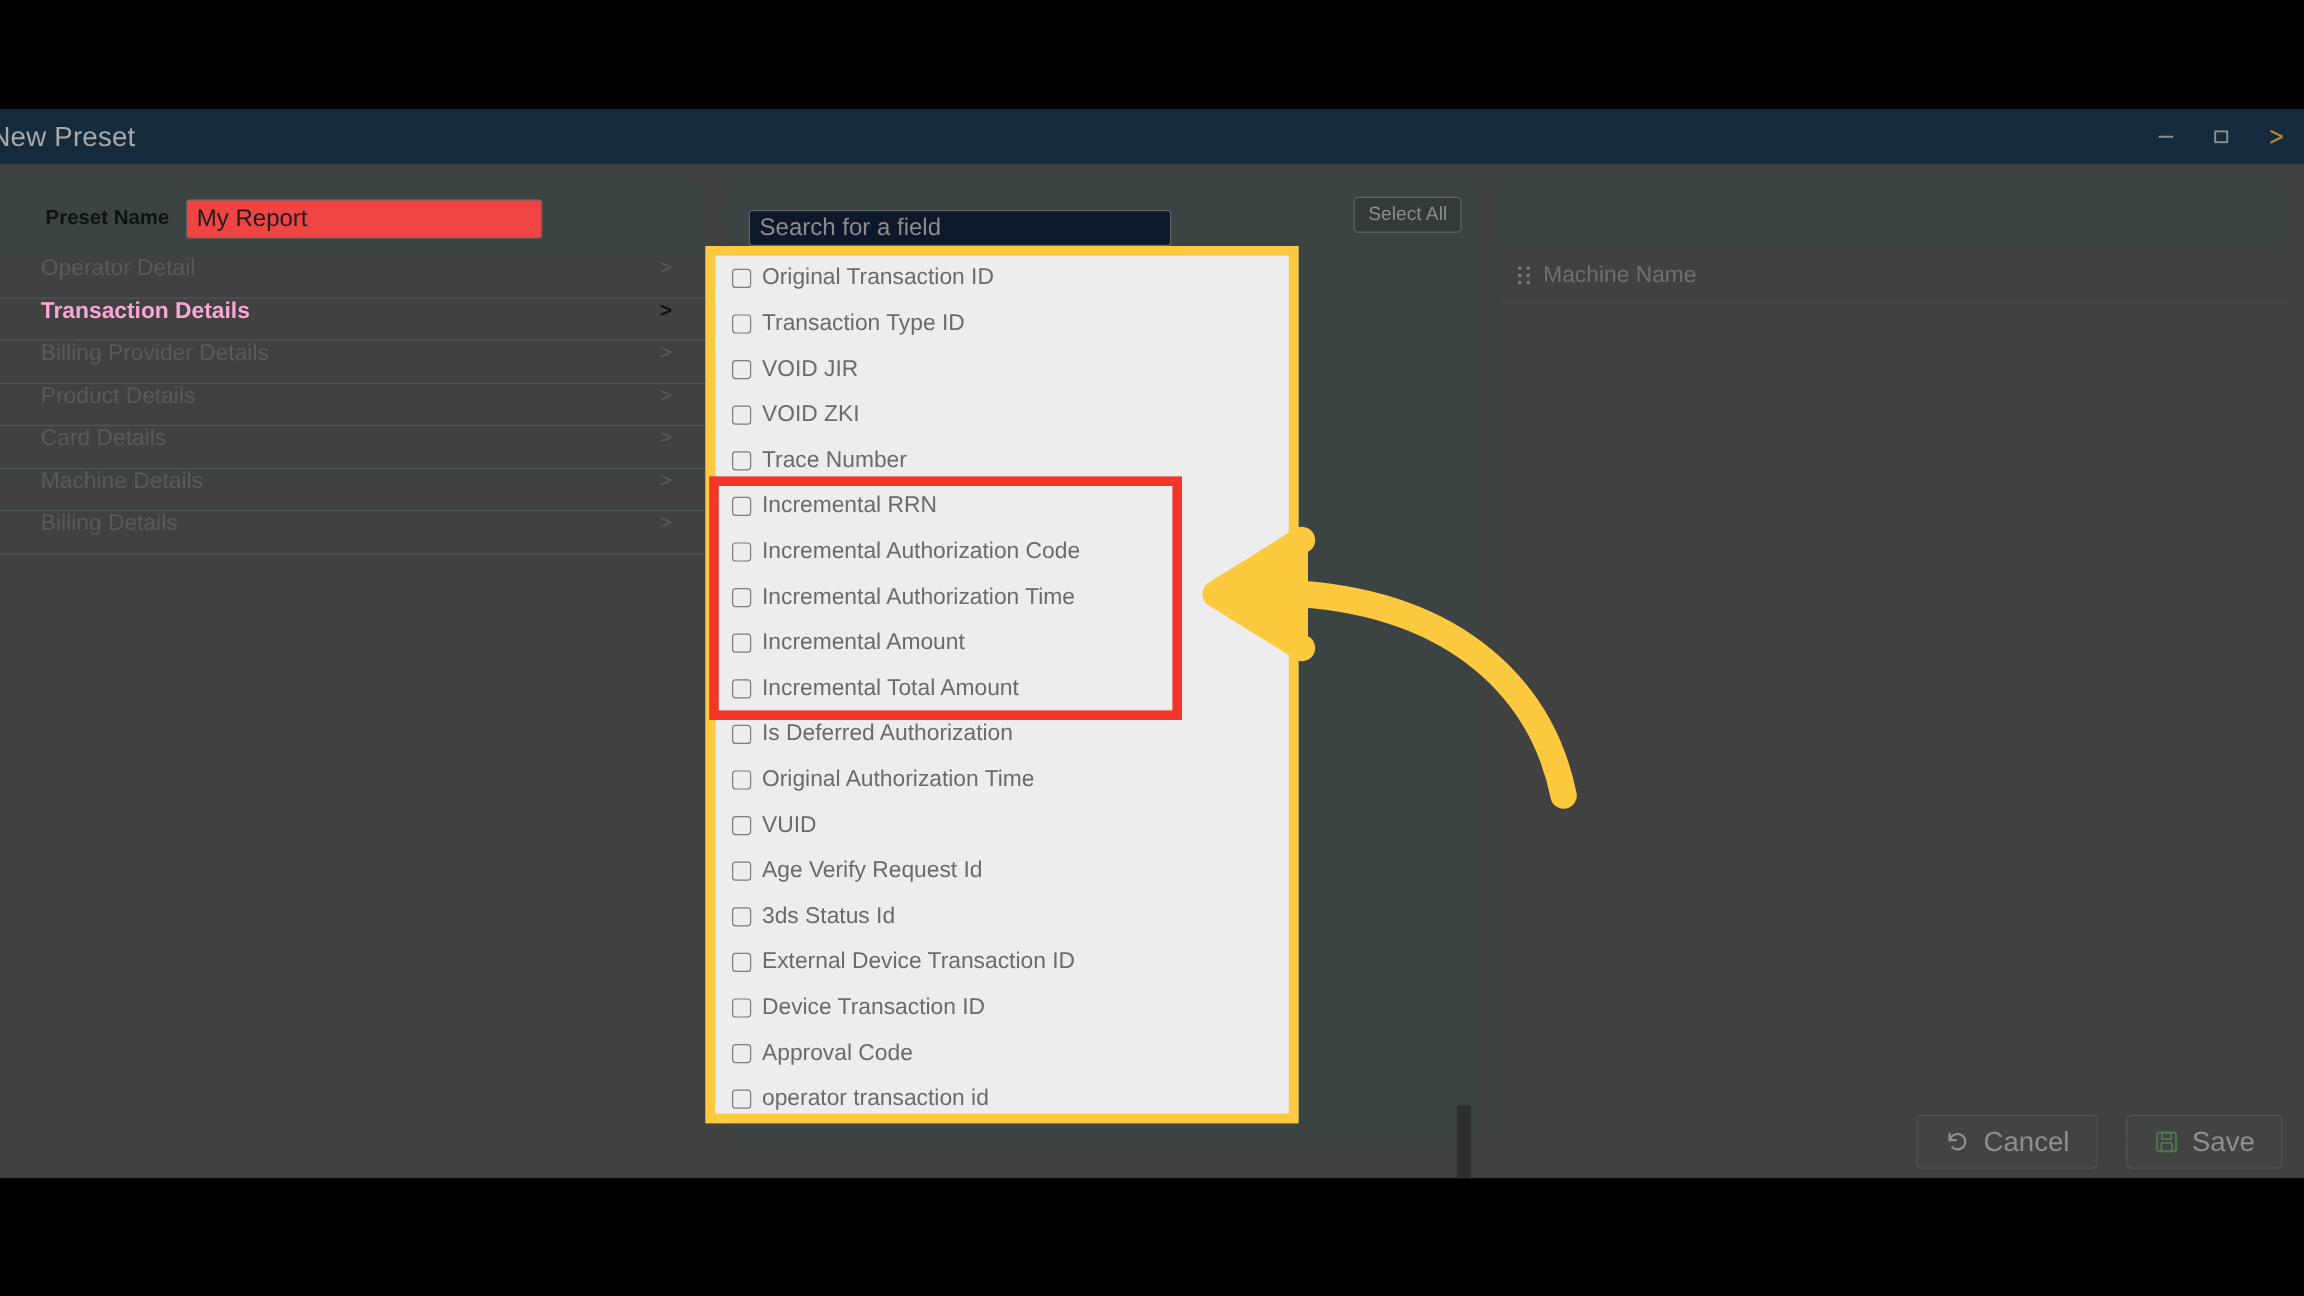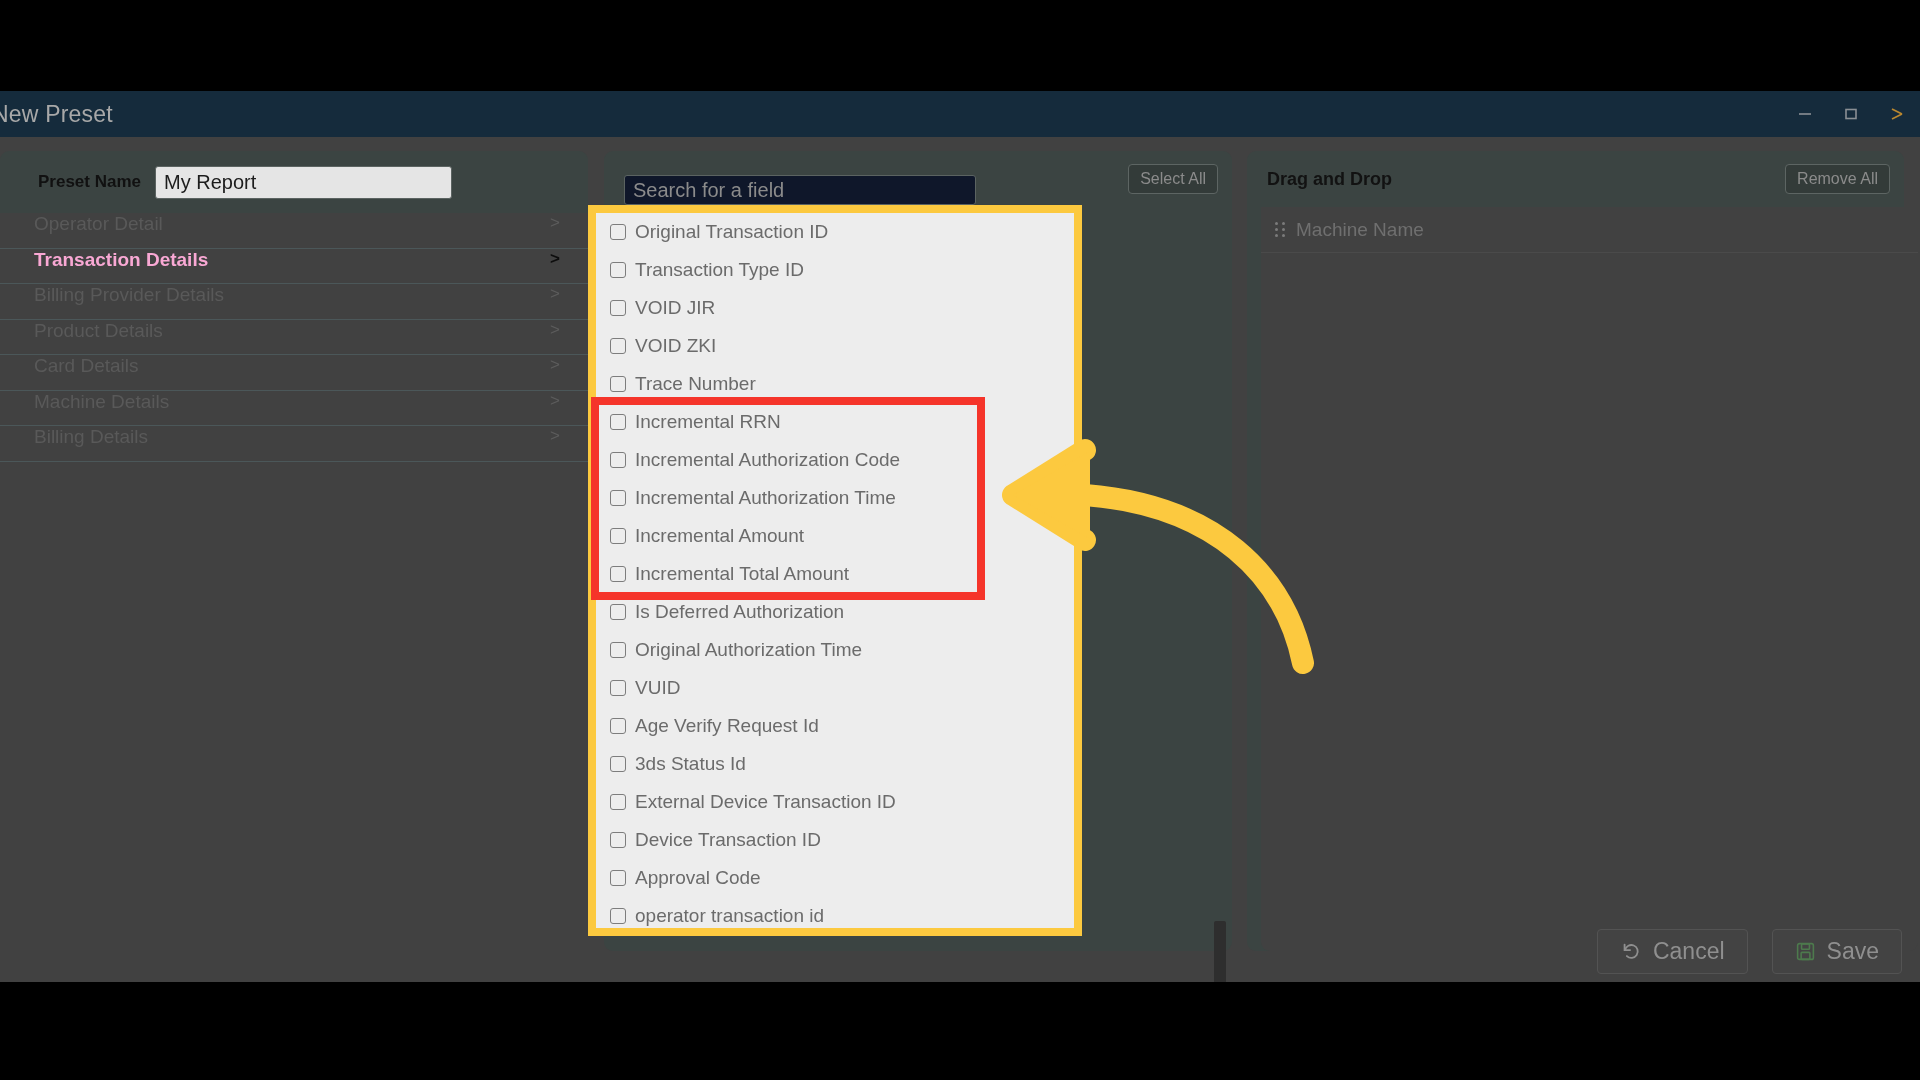--- a/index.html
+++ b/index.html
@@ -95,21 +95,21 @@
   .preset-label {
     color: #111111;
     font-size: 17px;
     font-weight: bold;
     margin-right: 14px;
     white-space: nowrap;
   }
   .preset-input {
     width: 297px;
     height: 33px;
-    background: #e5e5e5;
+    background: #ef4444;
     border: 1px solid #5b6361;
     border-radius: 3px;
     color: #1d1d1d;
     font-size: 20px;
     padding: 0 8px;
     box-sizing: border-box;
     font-family: "Liberation Sans", sans-serif;
     outline: none;
   }
 
@@ -276,21 +276,21 @@
     border: 1px solid #5d6563;
     border-radius: 4px;
     color: #8b8b8b;
     font-size: 16px;
     padding: 5px 11px;
     font-family: "Liberation Sans", sans-serif;
     cursor: pointer;
   }
   .drop-list {
     position: absolute;
-    left: 14px;
+    left: 4px;
     top: 56px;
     width: 657px;
     background: #414141;
     border-radius: 0 0 9px 9px;
     height: 744px;
   }
   .drop-item {
     height: 46px;
     display: flex;
     align-items: center;
@@ -549,24 +549,20 @@
                 <span class="field-label">operator transaction id</span>
               </div>
             </div>
         </div>
 
         <div class="mid-scrollbar-track"></div>
         <div class="mid-scrollbar-thumb"></div>
       </div>
 
       <div class="right-panel">
-        <div class="right-header">
-          <span class="right-title">Drag and Drop</span>
-          <button class="remove-all-btn">Remove All</button>
-        </div>
         <div class="drop-list">
           <div class="drop-item">
             <span class="drag-handle">
               <span></span>
                 <span></span>
                 <span></span>
                 <span></span>
                 <span></span>
                 <span></span>
             </span>

